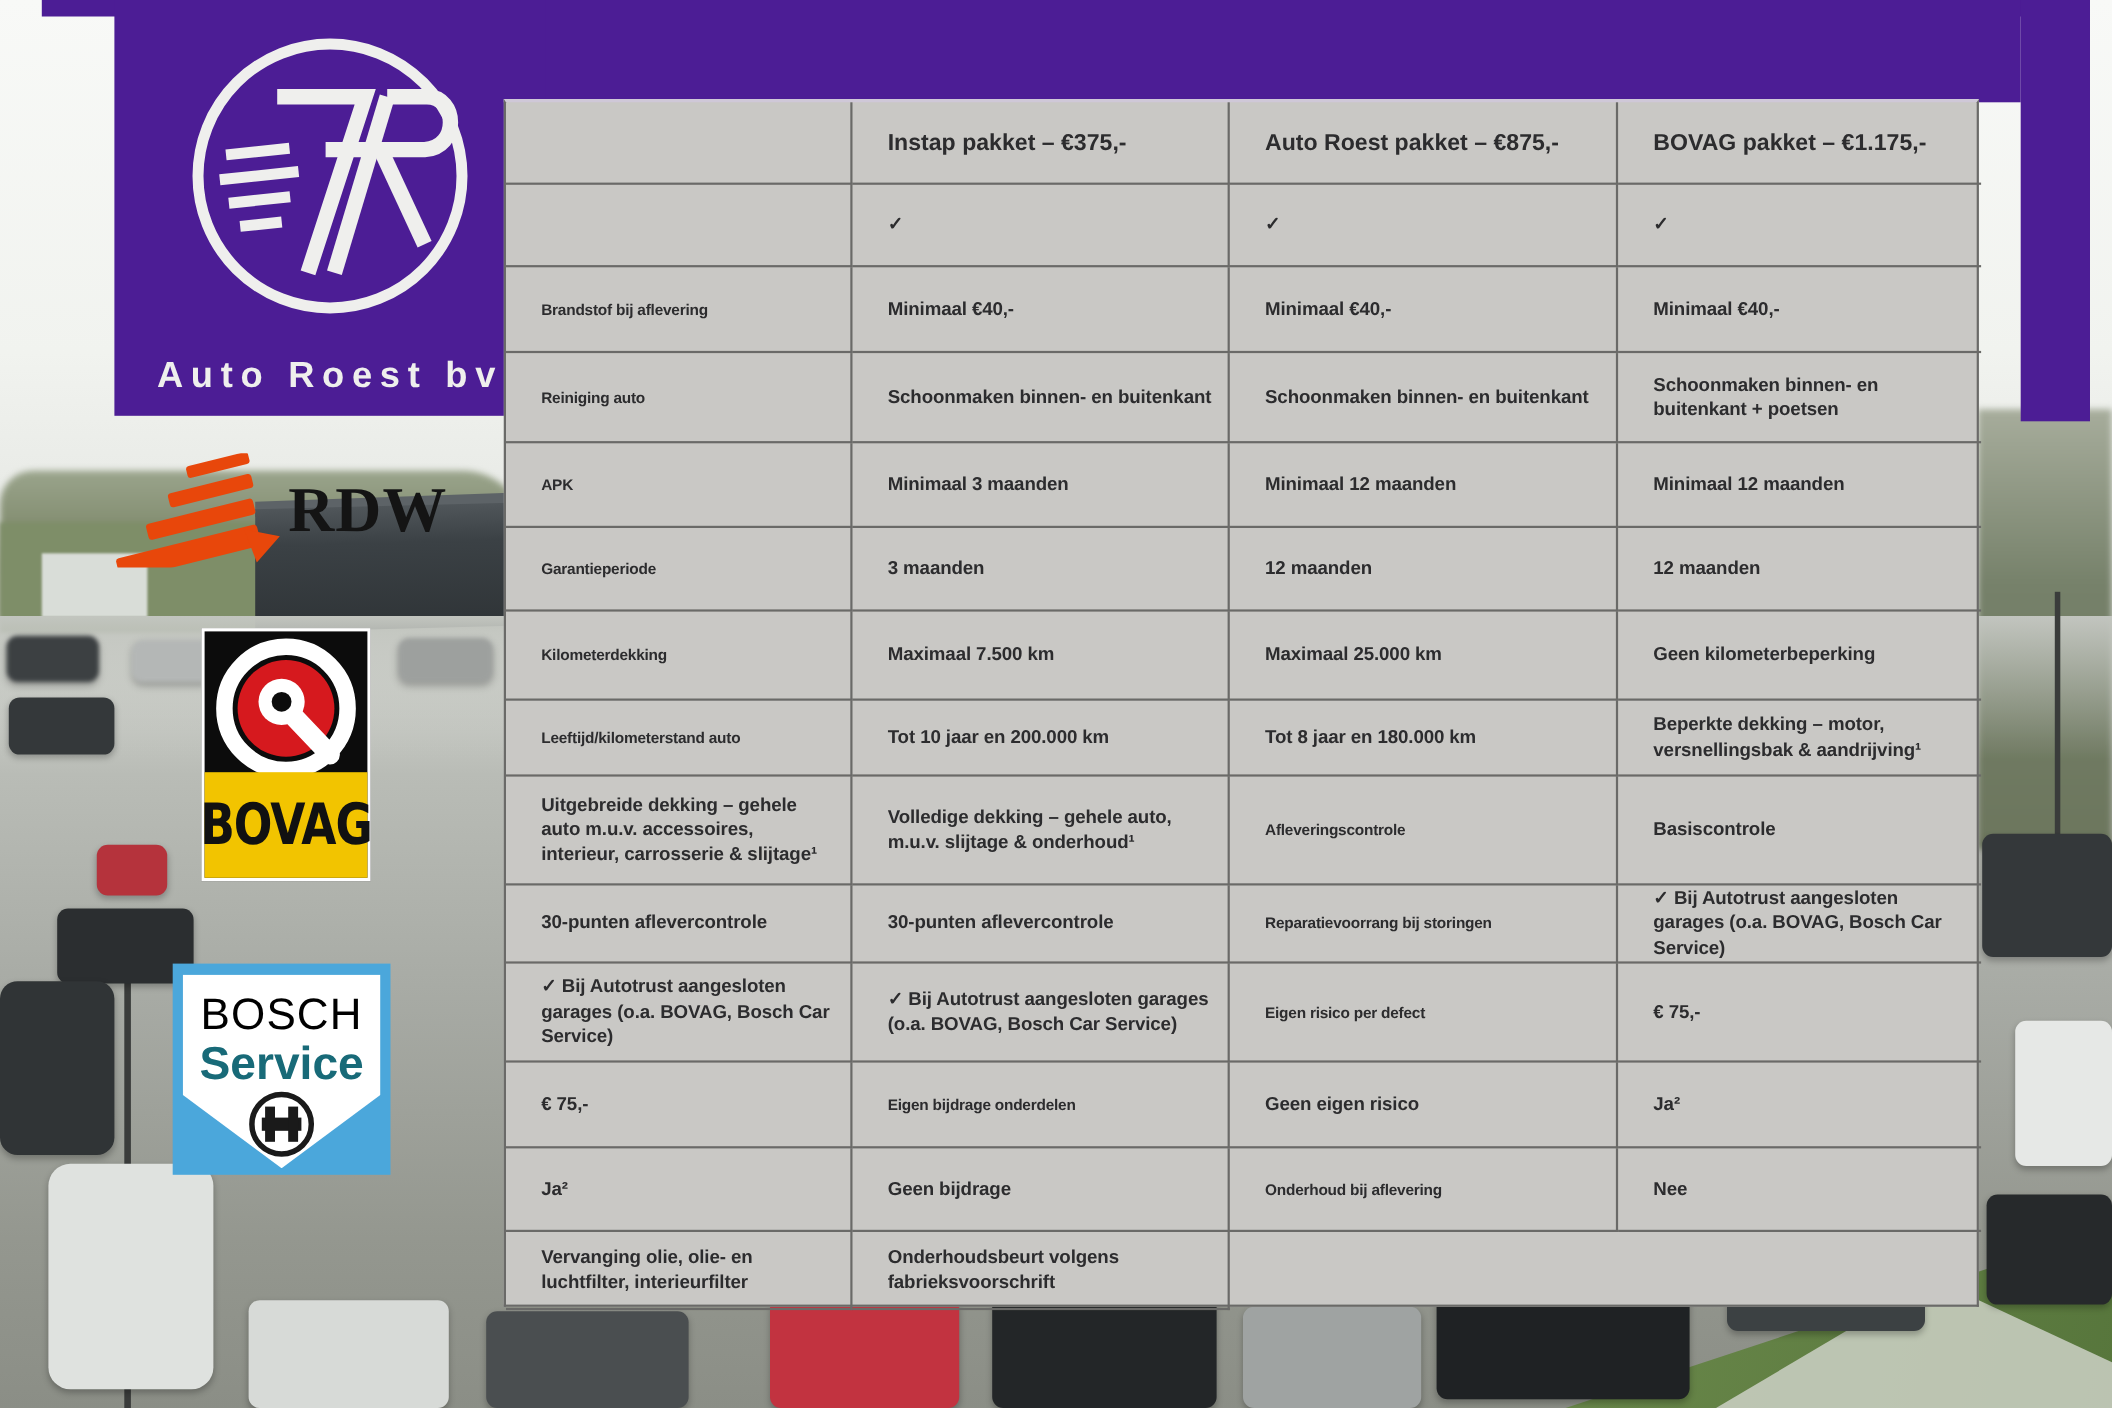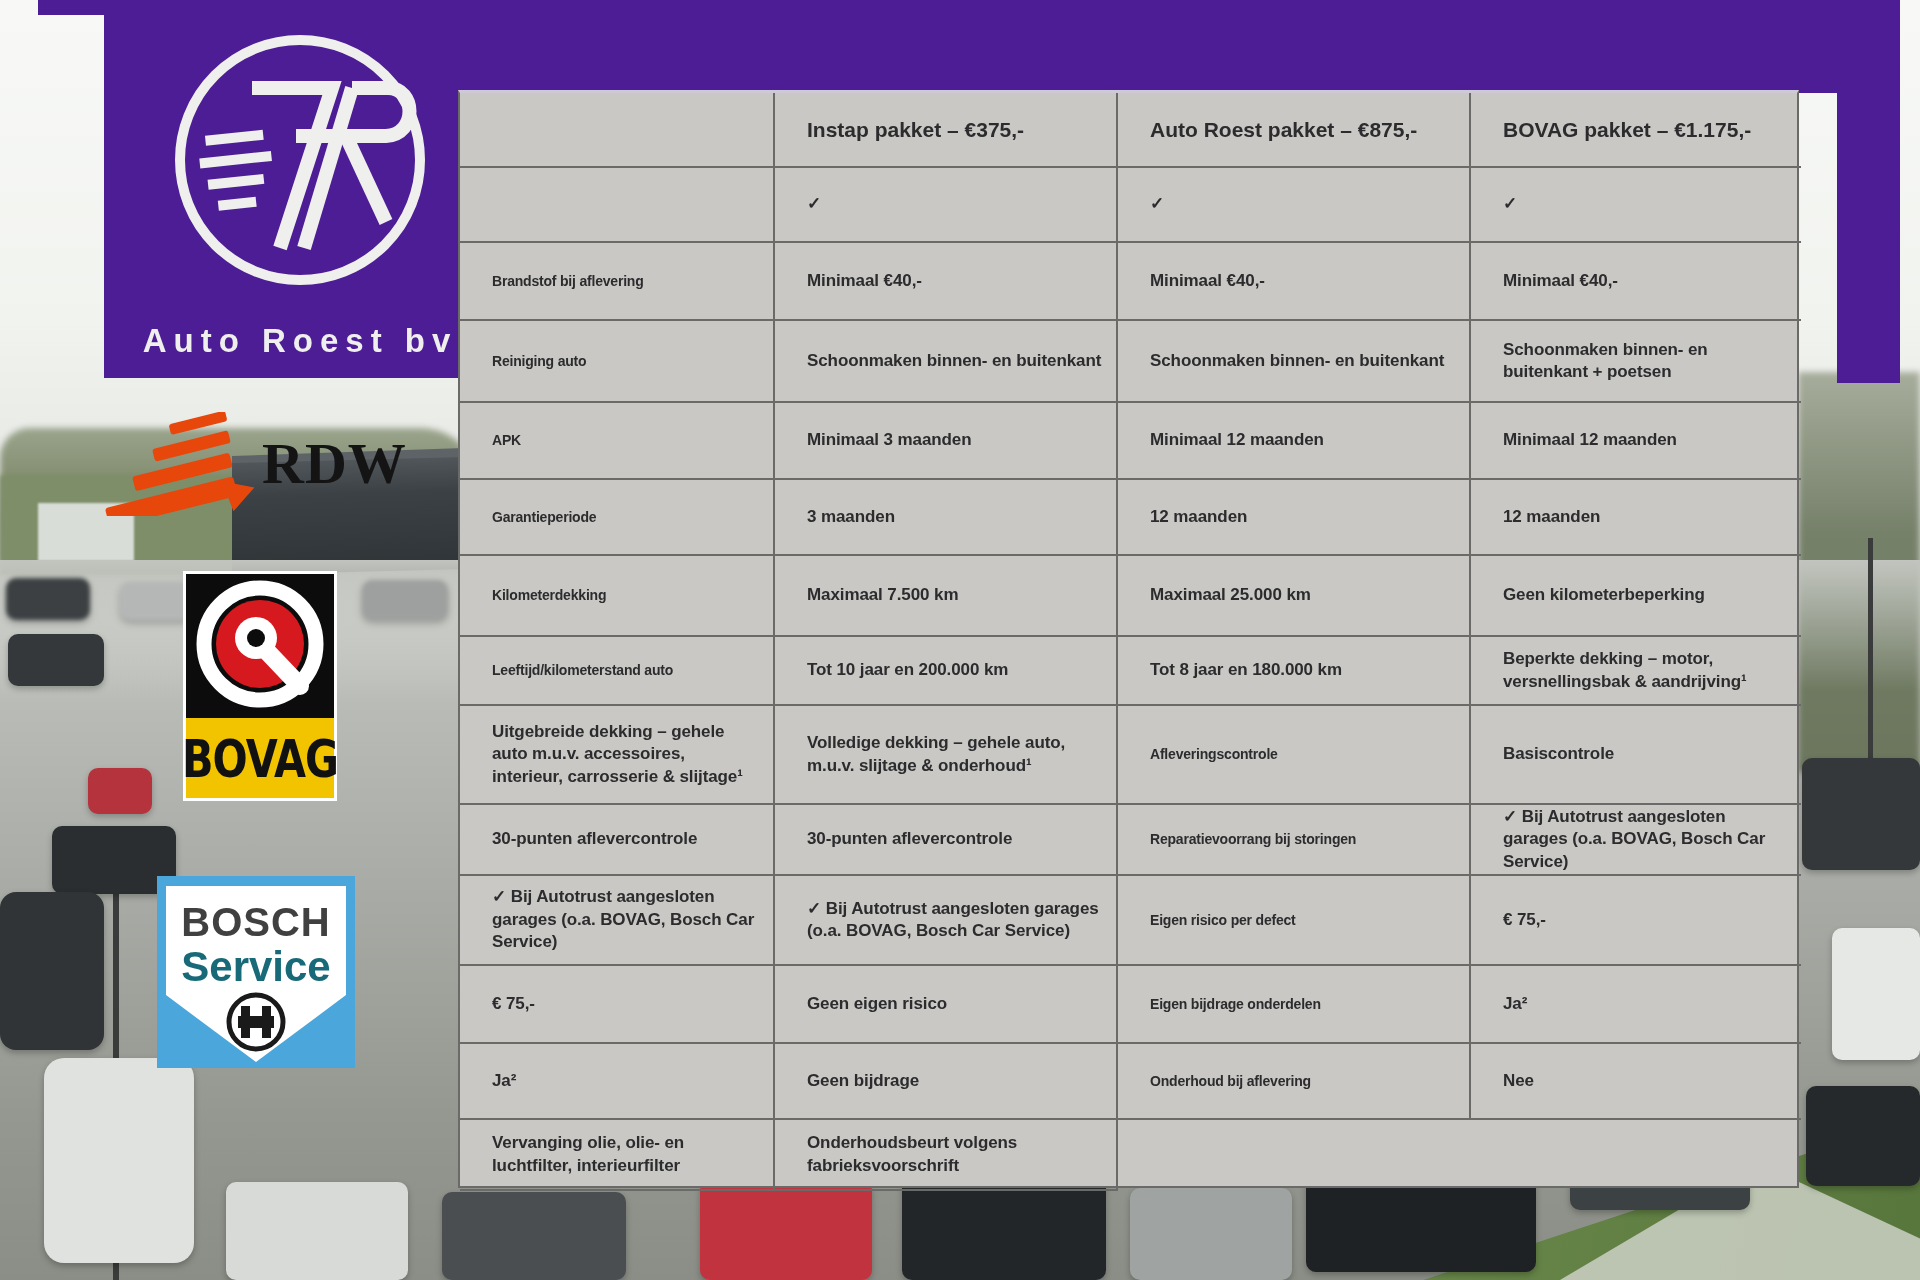--- a/index.html
+++ b/index.html
@@ -32,27 +32,27 @@
   
   .ar-name{position:absolute;left:0;right:0;bottom:18px;text-align:center;color:#efefed;font-size:33px;font-weight:700;letter-spacing:7px;font-family:"Liberation Sans",sans-serif;}
 
   
   .rdw{left:84px;top:412px;width:330px;height:104px;}
   .rdw-text{position:absolute;left:178px;top:18px;font-family:"Liberation Serif",serif;font-weight:700;font-size:58px;color:#141414;letter-spacing:1px;}
 
   
   .bovag{left:183px;top:571px;width:154px;height:230px;border:3px solid #fff;box-sizing:border-box;background:#0c0c0c;}
   .bovag-top{position:absolute;left:0;top:0;width:100%;height:143px;overflow:hidden;}
-  .bovag-band{position:absolute;left:0;bottom:0;width:100%;height:80px;background:#F2C400;display:flex;align-items:center;justify-content:center;}
+  .bovag-band{position:absolute;left:0;bottom:0;width:100%;height:96px;background:#F2C400;display:flex;align-items:center;justify-content:center;}
   .bovag-word{font-weight:700;font-size:44px;color:#111;transform:scale(.94,1.18);letter-spacing:-1px;font-family:"DejaVu Sans",sans-serif;}
 
   
   .bosch{left:157px;top:876px;width:198px;height:192px;background:#4BA7DB;}
   .bosch-shield{position:absolute;left:9px;top:10px;width:180px;height:176px;background:#fff;clip-path:polygon(0 0,100% 0,100% 62%,50% 100%,0 62%);display:flex;flex-direction:column;align-items:center;}
-  .bosch-word{margin-top:14px;font-weight:700;font-size:40px;color:#404040;letter-spacing:1px;font-family:"Liberation Sans",sans-serif;}
+  .bosch-word{margin-top:14px;font-weight:400;font-size:40px;color:#000000;letter-spacing:1px;font-family:"Liberation Sans",sans-serif;}
   .bosch-sub{margin-top:-2px;font-weight:700;font-size:42px;color:#186A78;font-family:"Liberation Sans",sans-serif;}
 
   
   .pkg-table{left:458px;top:90px;width:1341px;height:1098px;background:#c9c8c5;display:grid;
     grid-template-columns:315px 343px 353px 330px;
     grid-template-rows:75px 75px 78px 82px 77px 76px 81px 69px 99px 71px 90px 78px 76px 71px;
     border:2px solid #6a6a68;border-top:3px solid #cfc8d8;box-sizing:border-box;}
   .cell{border-right:2px solid #6a6a68;border-bottom:2px solid #6a6a68;display:flex;align-items:center;
     padding:6px 14px 6px 32px;box-sizing:border-box;color:#2c2c2e;font-weight:700;line-height:1.32;}
   .cell:nth-child(4n){border-right:none;}
@@ -207,22 +207,22 @@
       <div class="cell val">Basiscontrole</div>
       <div class="cell val">30-punten aflevercontrole</div>
       <div class="cell val">30-punten aflevercontrole</div>
       <div class="cell lab">Reparatievoorrang bij storingen</div>
       <div class="cell val">✓ Bij Autotrust aangesloten garages (o.a. BOVAG, Bosch Car Service)</div>
       <div class="cell val">✓ Bij Autotrust aangesloten garages (o.a. BOVAG, Bosch Car Service)</div>
       <div class="cell val">✓ Bij Autotrust aangesloten garages (o.a. BOVAG, Bosch Car Service)</div>
       <div class="cell lab">Eigen risico per defect</div>
       <div class="cell val">€ 75,-</div>
       <div class="cell val">€ 75,-</div>
+      <div class="cell lab">Eigen bijdrage onderdelen</div>
       <div class="cell val">Geen eigen risico</div>
-      <div class="cell lab">Eigen bijdrage onderdelen</div>
       <div class="cell val">Ja²</div>
       <div class="cell val">Ja²</div>
       <div class="cell val">Geen bijdrage</div>
       <div class="cell lab">Onderhoud bij aflevering</div>
       <div class="cell val">Nee</div>
       <div class="cell val">Vervanging olie, olie- en luchtfilter, interieurfilter</div>
       <div class="cell val">Onderhoudsbeurt volgens fabrieksvoorschrift</div>
     </div>
 
 </div>

